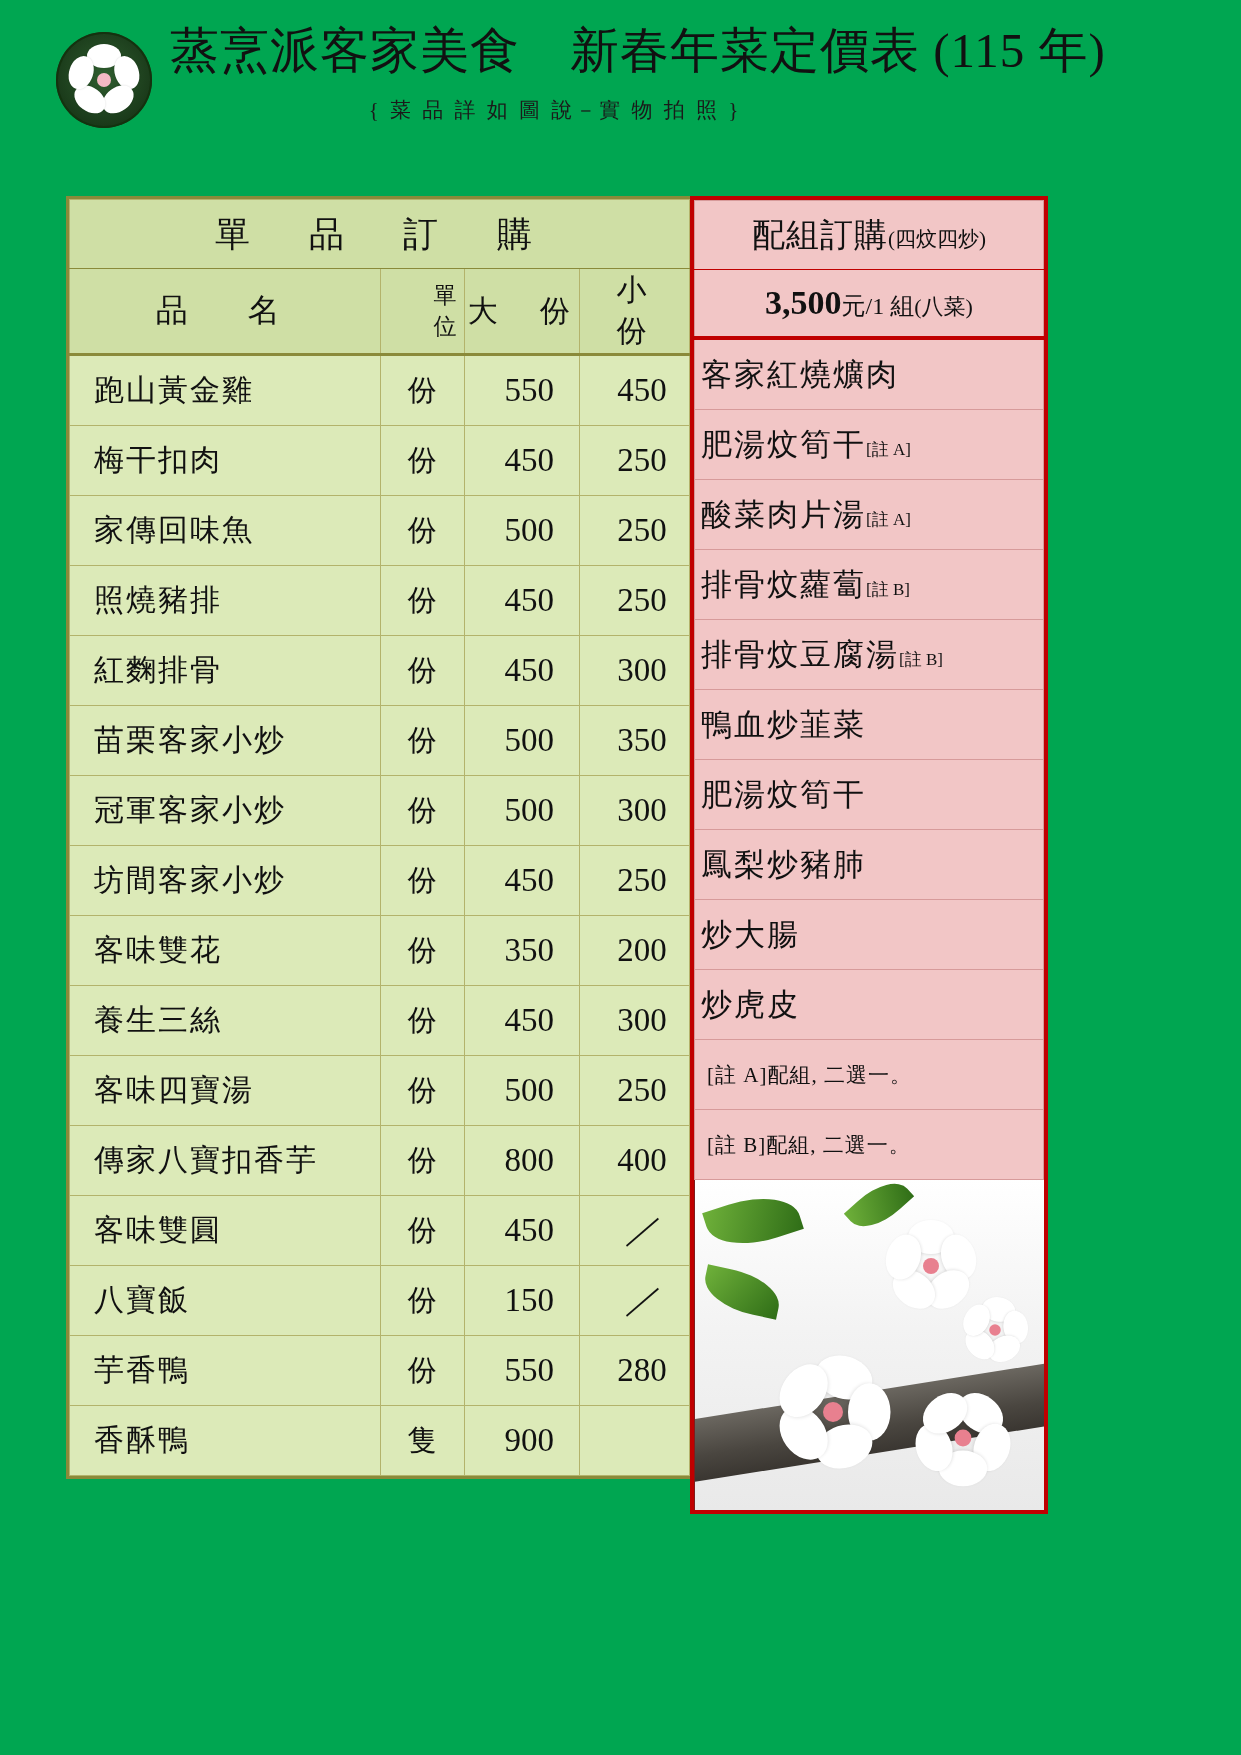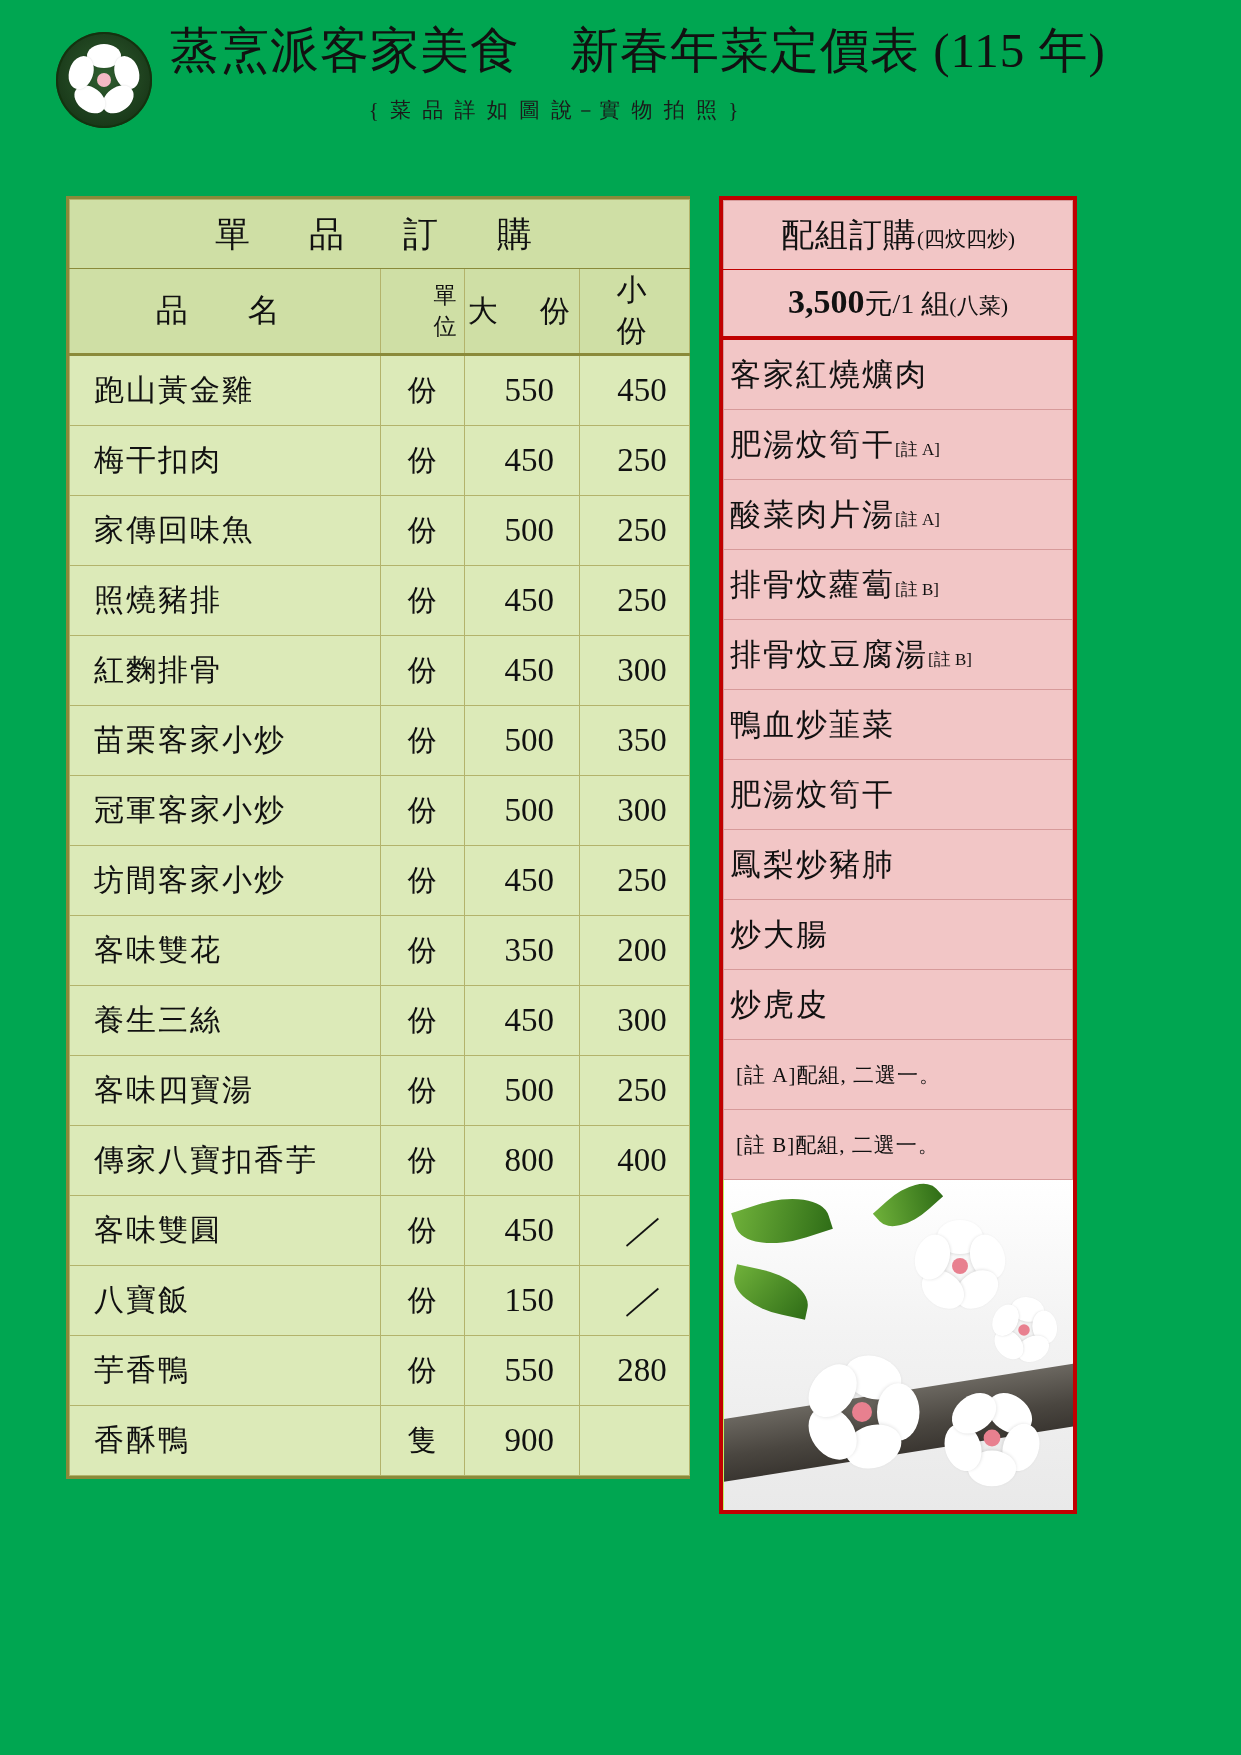--- a/index.html
+++ b/index.html
@@ -84,21 +84,20 @@
   }
 
   
   .content {
     position: absolute;
     left: 66px;
     top: 196px;
     width: 1112px;
     display: flex;
     align-items: flex-start;
-    gap: 29px;
   }
 
   
   .left-table {
     width: 624px;
     border: 3px solid #8a8a3a;
     border-right: none;
     box-sizing: border-box;
     background: #dceab8;
   }
@@ -148,21 +147,21 @@
     padding-right: 18px;
     padding-left: 33px;
   }
   .row .slash { font-style: italic; font-size: 33px; }
 
   
   .right-table {
     width: 358px;
     border: 4px solid #c00000;
     box-sizing: border-box;
-    background: #bef264;
+    background: #7f1d1d;
   }
   .right-table table {
     border-collapse: collapse;
     width: 100%;
     table-layout: fixed;
   }
   .right-table td {
     border: 1px solid #d79a9a;
     background: #f2c6c6;
     color: #111;
@@ -173,21 +172,21 @@
     border-bottom: 1px solid #c00000 !important;
   }
   .rt-hdr1 .big { font-size: 33px; letter-spacing: 1px; }
   .rt-hdr1 .small { font-size: 21px; letter-spacing: 0px; }
   .rt-hdr2 td {
     height: 64px;
     text-align: center;
     border-bottom: 4px solid #c00000 !important;
   }
   .rt-hdr2 .price { font-size: 34px; font-weight: bold; }
-  .rt-hdr2 .unit { font-size: 28px; }
+  .rt-hdr2 .unit { font-size: 24px; }
   .rt-hdr2 .paren { font-size: 22px; }
 
   .rt-row td {
     height: 67px;
     font-size: 31px;
     padding-left: 6px;
     letter-spacing: 2px;
   }
   .rt-row .note {
     font-size: 17px;

